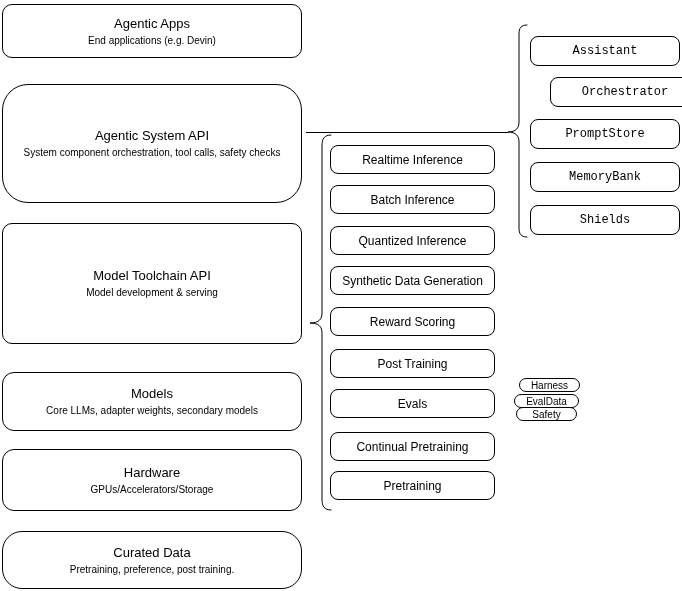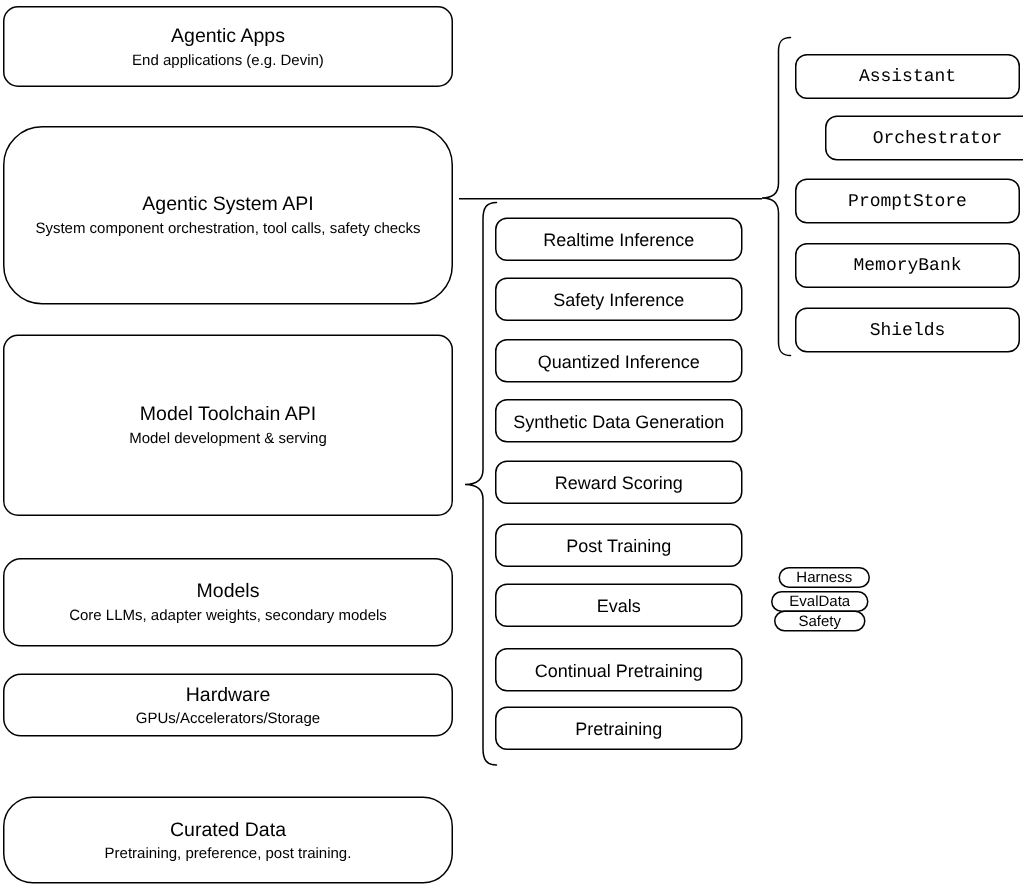--- a/index.html
+++ b/index.html
@@ -35,21 +35,21 @@
     z-index: 2;
   }
   
   .lbox { left: 2px; width: 300px; gap: 4px; }
   .lbox .title { font-size: 13px; line-height: 15px; }
   .lbox .subtitle { font-size: 10px; line-height: 12px; }
   #layer-0 { top: 4px;   height: 54px;  border-radius: 10px; }
   #layer-1 { top: 84px;  height: 119px; border-radius: 26px; }
   #layer-2 { top: 223px; height: 121px; border-radius: 10px; }
   #layer-3 { top: 372px; height: 59px;  border-radius: 12px; }
-  #layer-4 { top: 449px; height: 42px;  border-radius: 12px; }
+  #layer-4 { top: 449px; height: 62px;  border-radius: 12px; }
   #layer-5 { top: 531px; height: 58px;  border-radius: 20px; }
   
   .mbox {
     left: 330px; width: 165px; height: 29px;
     border-radius: 8px; font-size: 12px; white-space: nowrap;
   }
   #tc-0 { top: 145px; } #tc-1 { top: 185px; } #tc-2 { top: 226px; }
   #tc-3 { top: 266px; } #tc-4 { top: 307px; } #tc-5 { top: 349px; }
   #tc-6 { top: 389px; } #tc-7 { top: 432px; } #tc-8 { top: 471px; }
   
@@ -111,21 +111,21 @@
   <div class="node lbox" id="layer-4">
     <div class="title">Hardware</div>
     <div class="subtitle">GPUs/Accelerators/Storage</div>
   </div>
   <div class="node lbox" id="layer-5">
     <div class="title">Curated Data</div>
     <div class="subtitle">Pretraining, preference, post training.</div>
   </div>
 
   <div class="node mbox" id="tc-0">Realtime Inference</div>
-  <div class="node mbox" id="tc-1">Safety Inference</div>
+  <div class="node mbox" id="tc-1">Batch Inference</div>
   <div class="node mbox" id="tc-2">Quantized Inference</div>
   <div class="node mbox" id="tc-3">Synthetic Data Generation</div>
   <div class="node mbox" id="tc-4">Reward Scoring</div>
   <div class="node mbox" id="tc-5">Post Training</div>
   <div class="node mbox" id="tc-6">Evals</div>
   <div class="node mbox" id="tc-7">Continual Pretraining</div>
   <div class="node mbox" id="tc-8">Pretraining</div>
 
   <div class="pill" id="tag-0">Harness</div>
   <div class="pill" id="tag-1">EvalData</div>

